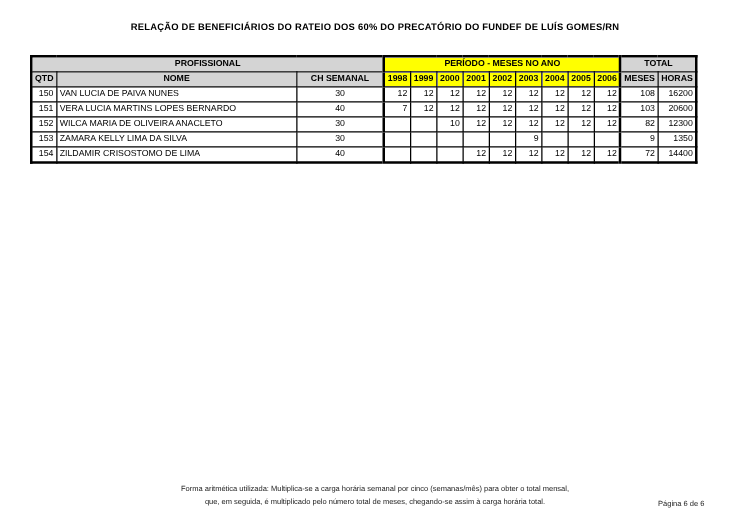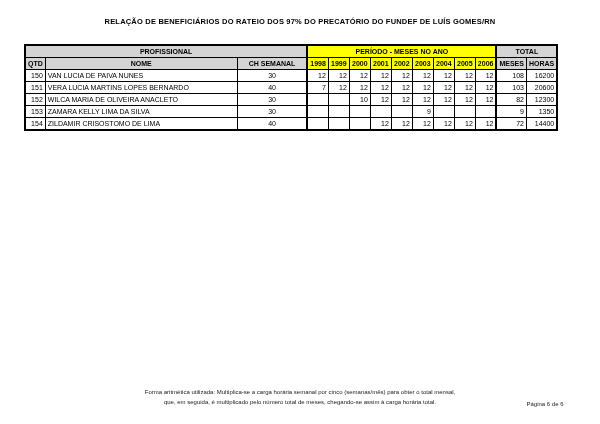--- a/index.html
+++ b/index.html
@@ -65,21 +65,21 @@
     position: absolute;
     top: 401px; left: 505px; width: 80px;
     text-align: center;
     font-size: 6px;
     color: #222;
   }
 </style>
 </head>
 <body>
 
-<div class="page-title">RELAÇÃO DE BENEFICIÁRIOS DO RATEIO DOS 97% DO PRECATÓRIO DO FUNDEF DE LUÍS GOMES/RN</div>
+<div class="page-title">RELAÇÃO DE BENEFICIÁRIOS DO RATEIO DOS 60% DO PRECATÓRIO DO FUNDEF DE LUÍS GOMES/RN</div>
 
 <table class="benef">
   <colgroup>
     <col class="col-qtd">
       <col class="col-nome">
       <col class="col-ch">
     <col class="col-year">
       <col class="col-year">
       <col class="col-year">
     <col class="col-year">

